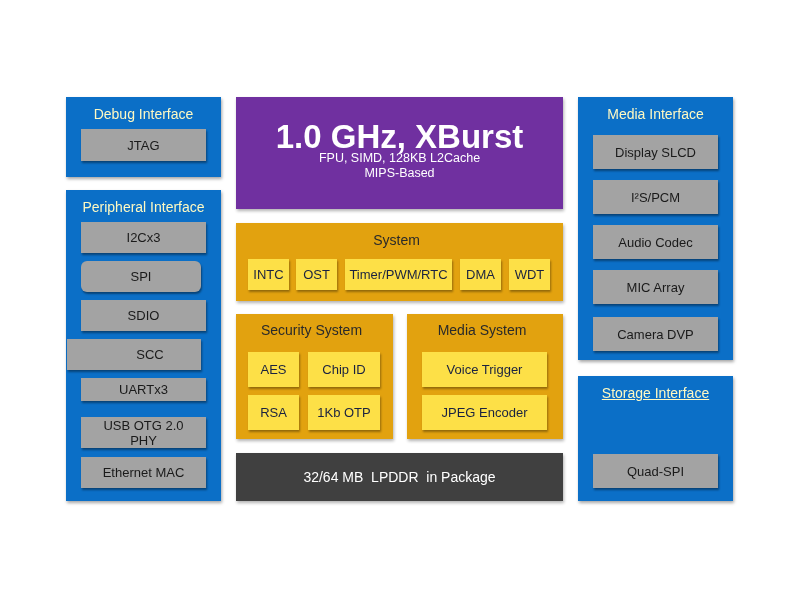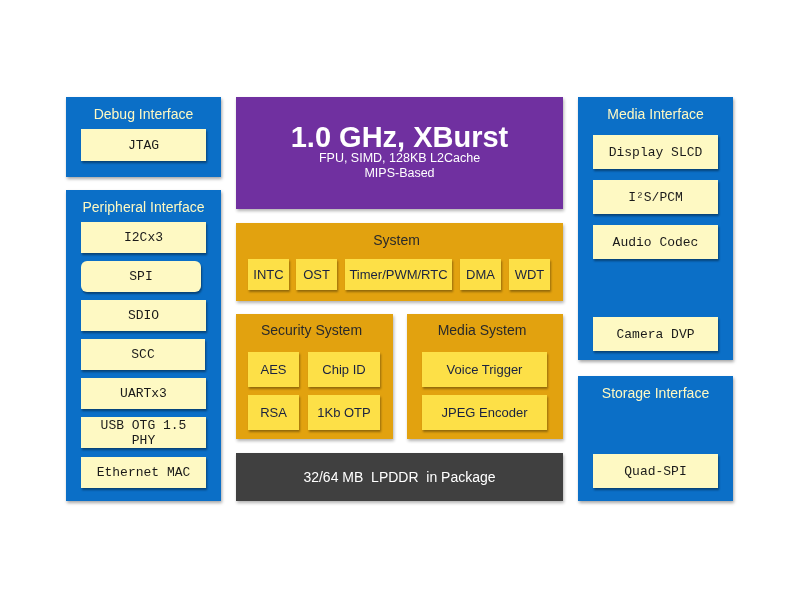--- a/index.html
+++ b/index.html
@@ -1,24 +1,24 @@
 <!DOCTYPE html>
 <html><head>
 <meta charset="utf-8">
 <style>
   html,body{margin:0;padding:0;}
   body{width:800px;height:600px;background:#ffffff;position:relative;overflow:hidden;
        font-family:"Liberation Sans",sans-serif;}
   .abs{position:absolute;box-sizing:border-box;}
   .panel{background:#0b6fc7;box-shadow:1px 2px 3px rgba(0,0,0,0.35);}
   .panel-title{position:absolute;left:0;right:0;text-align:center;color:#fef9c3;font-size:14px;}
-  .gbox{position:absolute;background:#fef9c3;color:#1a1a1a;font-size:13px;display:flex;align-items:center;
-        justify-content:center;text-align:center;line-height:15px;box-shadow:1px 2px 2px rgba(0,0,0,0.4);font-family:Liberation Mono, monospace;}
+  .gbox{position:absolute;background:#a3a3a3;color:#1a1a1a;font-size:13px;display:flex;align-items:center;
+        justify-content:center;text-align:center;line-height:15px;box-shadow:1px 2px 2px rgba(0,0,0,0.4);}
   .cpu{background:#7030a0;color:#fff;text-align:center;box-shadow:1px 2px 3px rgba(0,0,0,0.3);}
-  .cpu .t1{font-size:29px;font-weight:bold;margin-top:26px;line-height:28px;}
+  .cpu .t1{font-size:33px;font-weight:bold;margin-top:26px;line-height:28px;}
   .cpu .t2{font-size:12.5px;line-height:15px;}
   .orange{background:#e2a20f;box-shadow:1px 2px 3px rgba(0,0,0,0.3);}
   .orange-title{position:absolute;left:0;right:6px;text-align:center;color:#2a2a2a;font-size:14px;}
   .bbox{position:absolute;background:#fde047;color:#1a2240;font-size:13px;display:flex;align-items:center;
         justify-content:center;box-shadow:1px 2px 2px rgba(0,0,0,0.35);}
   .mem{background:#404040;color:#fff;font-size:14px;display:flex;align-items:center;justify-content:center;
        box-shadow:1px 2px 3px rgba(0,0,0,0.3);white-space:pre;}
 </style>
 </head>
 <body>
@@ -26,23 +26,23 @@
 <div class="abs panel" style="left:66px;top:97px;width:155px;height:80px;">
   <div class="panel-title" style="top:9px;">Debug Interface</div>
   <div class="gbox" style="left:15px;top:32px;width:125px;height:32px;">JTAG</div>
 </div>
 
 <div class="abs panel" style="left:66px;top:190px;width:155px;height:311px;">
   <div class="panel-title" style="top:9px;">Peripheral Interface</div>
   <div class="gbox" style="left:15px;top:32px;width:125px;height:31px;">I2Cx3</div>
   <div class="gbox" style="left:15px;top:71px;width:120px;height:31px;border-radius:6px;">SPI</div>
   <div class="gbox" style="left:15px;top:110px;width:125px;height:31px;">SDIO</div>
-  <div class="gbox" style="left:15px;top:149px;width:124px;height:31px;">SCC</div>
-  <div class="gbox" style="left:15px;top:188px;width:125px;height:31px;">UARTx3</div>
-  <div class="gbox" style="left:15px;top:227px;width:125px;height:31px;white-space:pre;">USB OTG 1.5
+  <div class="gbox" style="left:1px;top:149px;width:102px;height:31px;padding-left:32px;">SCC</div>
+  <div class="gbox" style="left:15px;top:188px;width:125px;height:23px;">UARTx3</div>
+  <div class="gbox" style="left:15px;top:227px;width:125px;height:31px;white-space:pre;">USB OTG 2.0
 PHY</div>
   <div class="gbox" style="left:15px;top:267px;width:125px;height:31px;">Ethernet MAC</div>
 </div>
 
 <div class="abs cpu" style="left:236px;top:97px;width:327px;height:112px;">
   <div class="t1">1.0 GHz, XBurst</div>
   <div class="t2">FPU, SIMD, 128KB L2Cache</div>
   <div class="t2">MIPS-Based</div>
 </div>
 
@@ -69,19 +69,20 @@
   <div class="bbox" style="left:15px;top:81px;width:125px;height:35px;">JPEG Encoder</div>
 </div>
 
 <div class="abs mem" style="left:236px;top:453px;width:327px;height:48px;">32/64 MB  LPDDR  in Package</div>
 
 <div class="abs panel" style="left:578px;top:97px;width:155px;height:263px;">
   <div class="panel-title" style="top:9px;">Media Interface</div>
   <div class="gbox" style="left:15px;top:83px;width:125px;height:34px;">I²S/PCM</div>
   <div class="gbox" style="left:15px;top:38px;width:125px;height:34px;">Display SLCD</div>
   <div class="gbox" style="left:15px;top:128px;width:125px;height:34px;">Audio Codec</div>
+  <div class="gbox" style="left:15px;top:173px;width:125px;height:34px;">MIC Array</div>
   <div class="gbox" style="left:15px;top:220px;width:125px;height:34px;">Camera DVP</div>
 </div>
 
 <div class="abs panel" style="left:578px;top:376px;width:155px;height:125px;">
-  <div class="panel-title" style="top:9px;">Storage Interface</div>
+  <div class="panel-title" style="top:9px;text-decoration:underline;">Storage Interface</div>
   <div class="gbox" style="left:15px;top:78px;width:125px;height:34px;">Quad-SPI</div>
 </div>
 
 </body></html>

